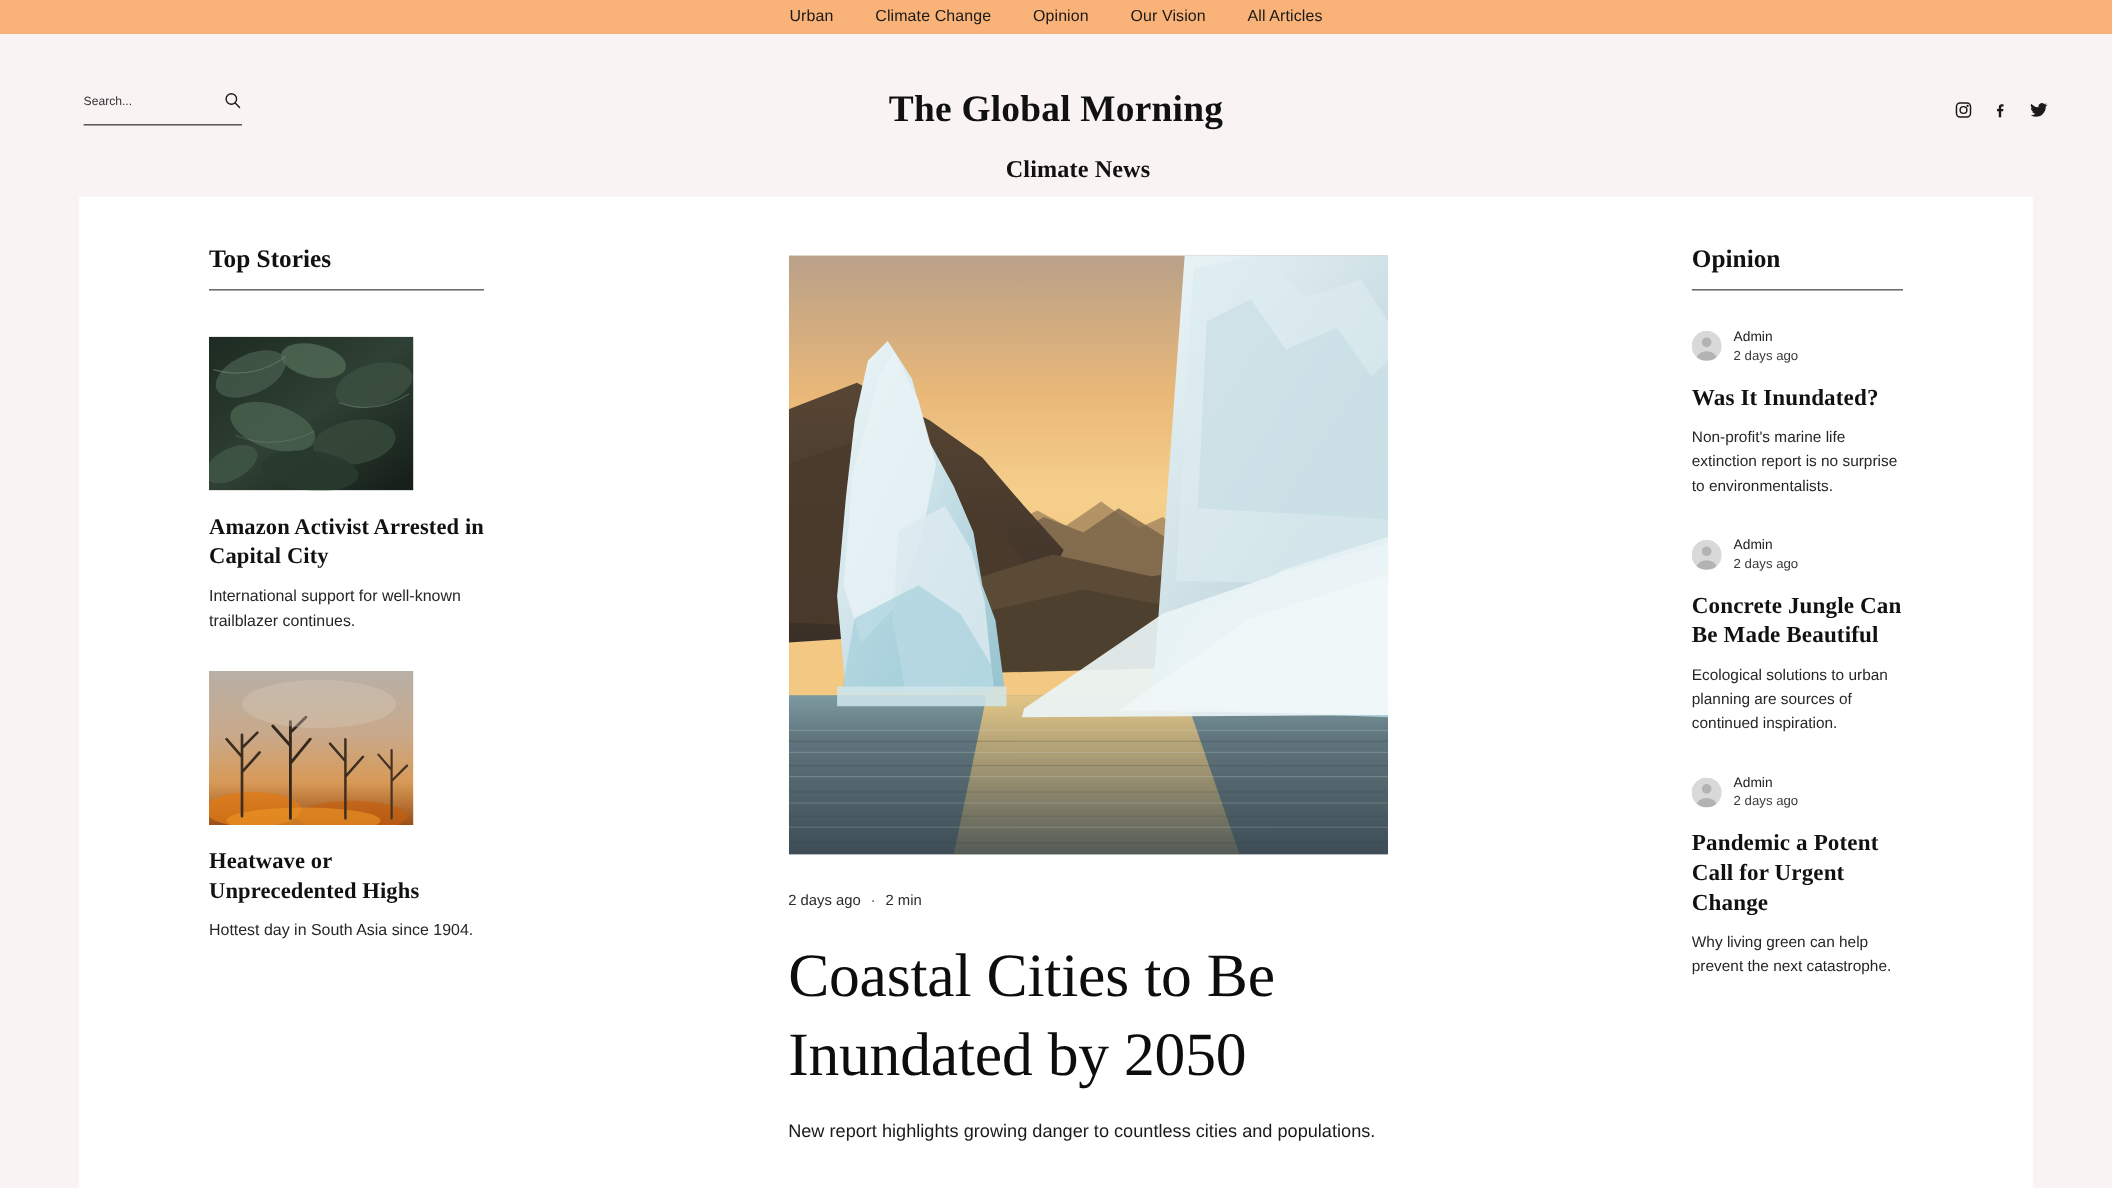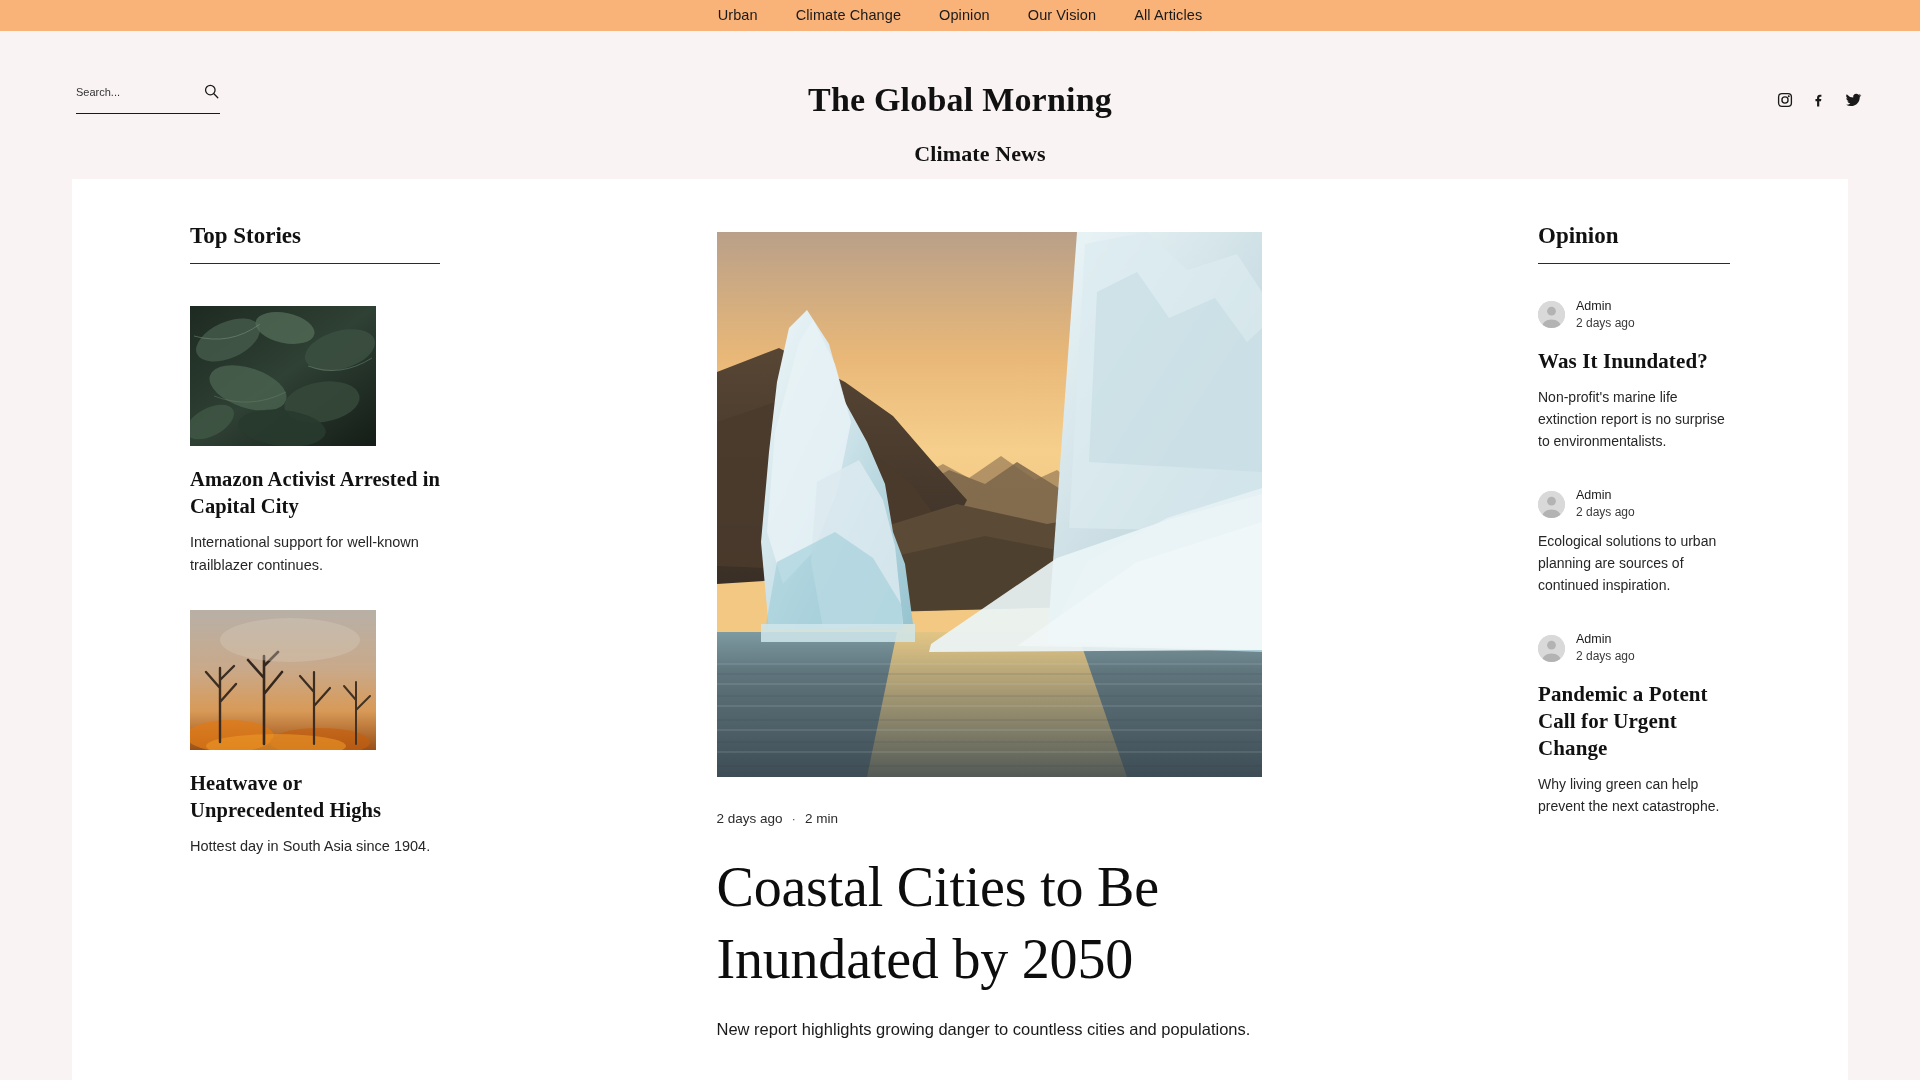--- a/index.html
+++ b/index.html
@@ -486,20 +486,21 @@
               <rect width="32" height="32" fill="#d9d9d9"></rect>
               <circle cx="16" cy="12" r="5.2" fill="#b3b3b3"></circle>
               <path d="M4.6 32c0-6.3 5.1-10.2 11.4-10.2S27.4 25.7 27.4 32z" fill="#b3b3b3"></path>
             </svg>
           </div>
           <div class="op-author-meta">
             <span class="op-author-name">Admin</span>
             <span class="op-author-date">2 days ago</span>
           </div>
         </div>
+        <h3 class="op-title">Concrete Jungle Can Be Made Beautiful</h3>
         <p class="op-excerpt">Ecological solutions to urban planning are sources of continued inspiration.</p>
       </article>
 
       <article class="op-item">
         <div class="op-author">
           <div class="avatar">
             <svg viewBox="0 0 32 32" xmlns="http://www.w3.org/2000/svg">
               <rect width="32" height="32" fill="#d9d9d9"></rect>
               <circle cx="16" cy="12" r="5.2" fill="#b3b3b3"></circle>
               <path d="M4.6 32c0-6.3 5.1-10.2 11.4-10.2S27.4 25.7 27.4 32z" fill="#b3b3b3"></path>

